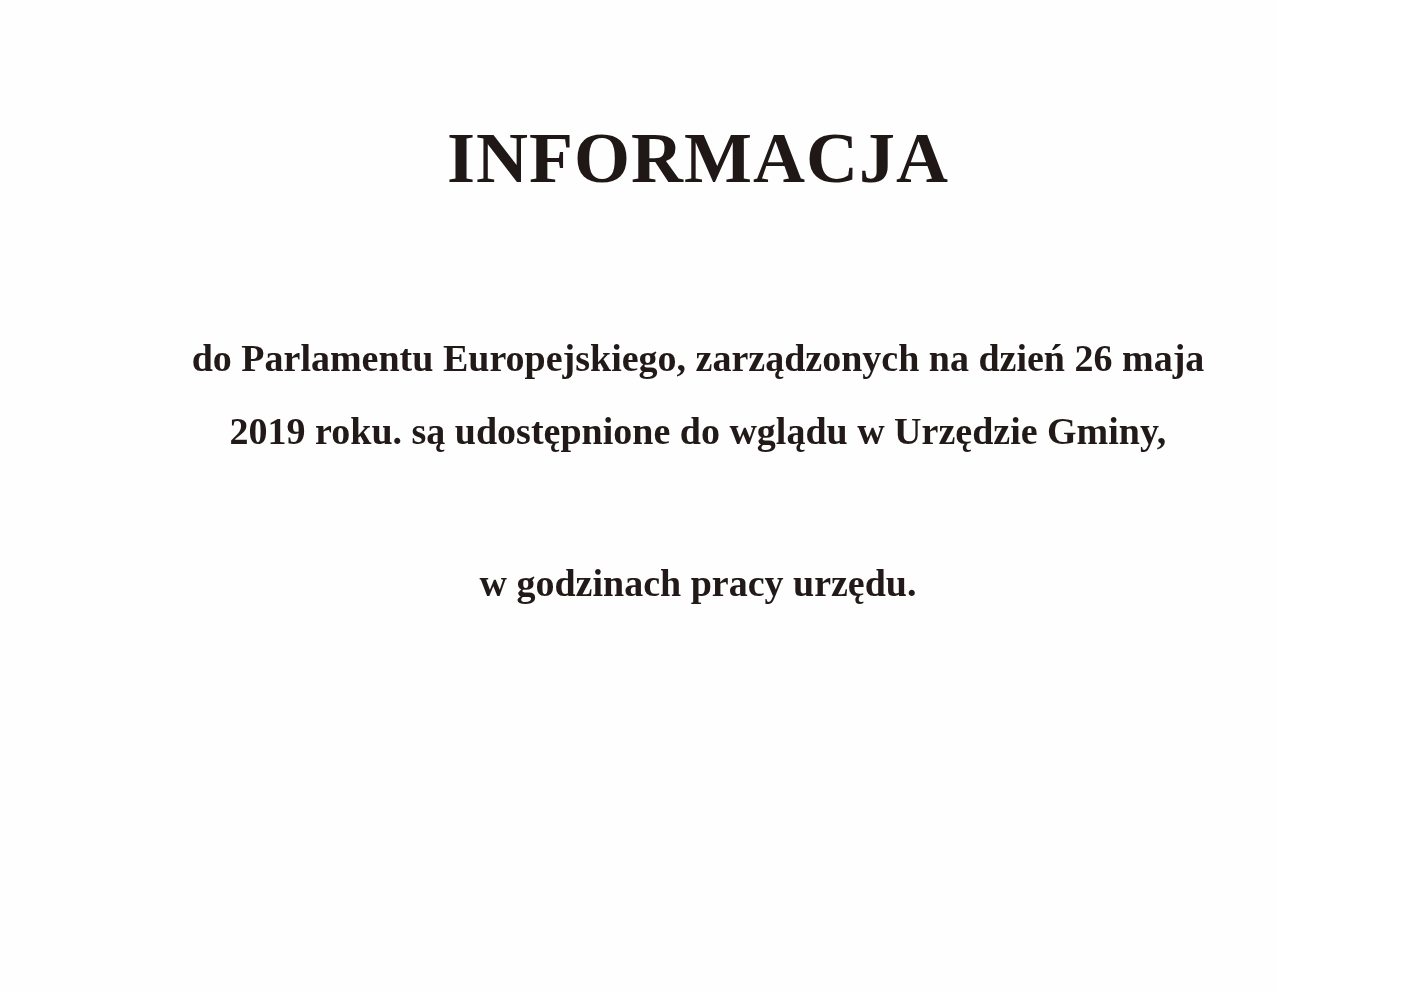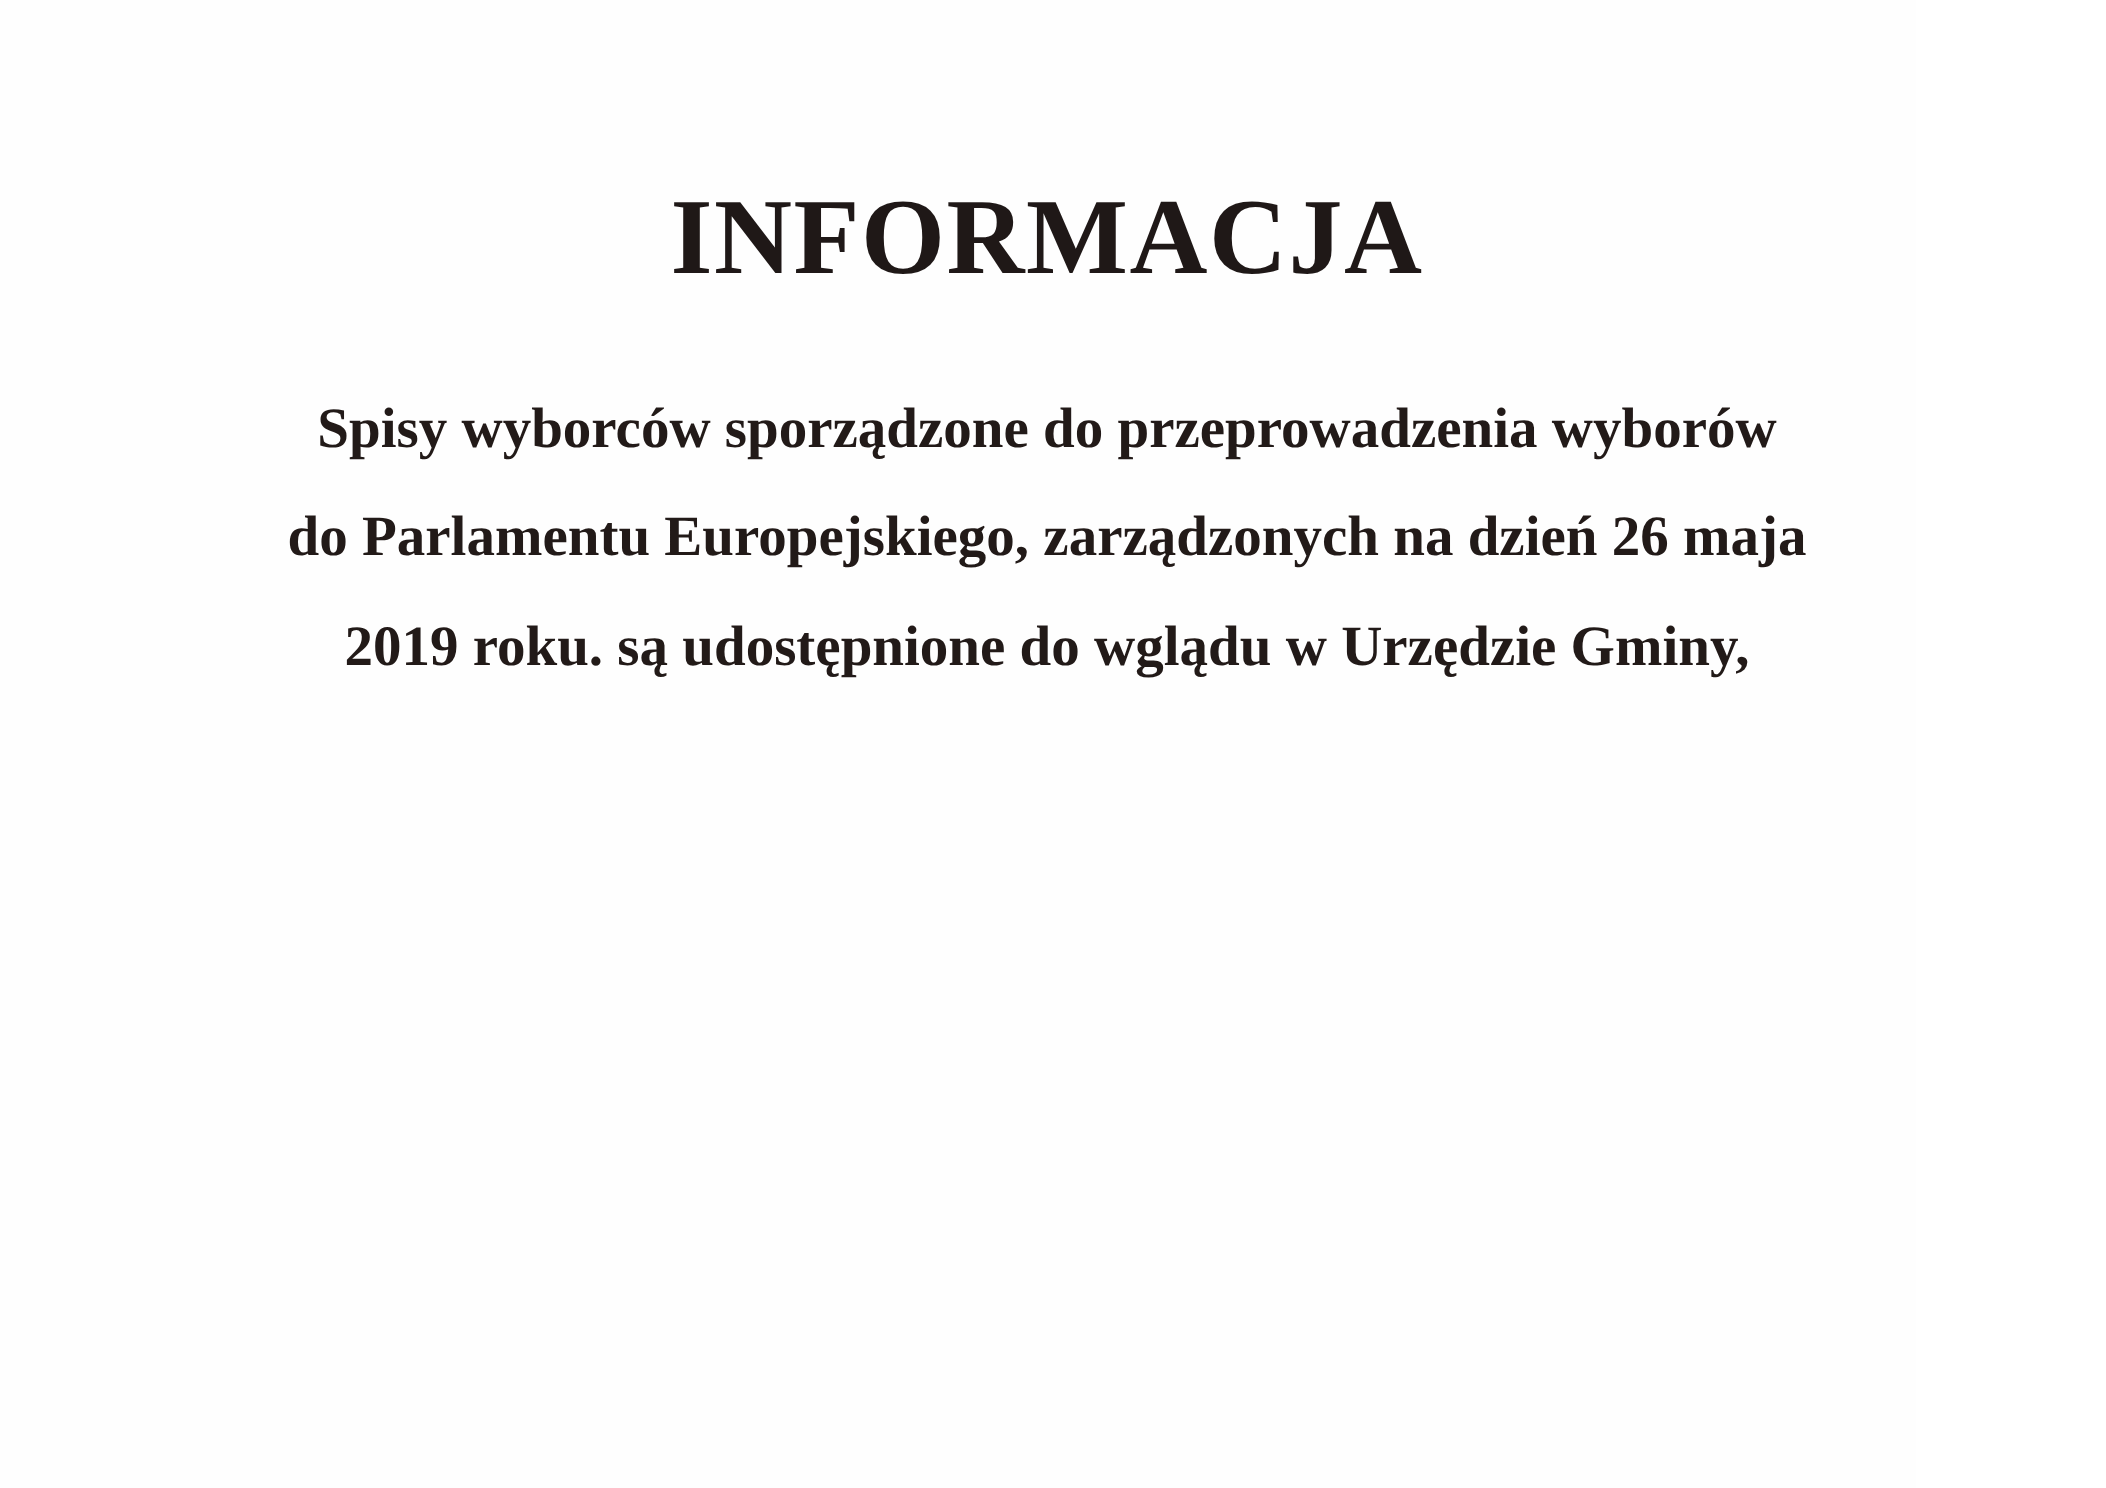--- a/index.html
+++ b/index.html
@@ -60,17 +60,17 @@
     }
     .sig-role { left: 937px; top: 634px; }
     .sig-name { left: 858px; top: 685px; }
   </style>
 </head>
 <body>
 
 <div class="page">
   <div class="title">INFORMACJA</div>
 
-  <div class="body-line l1">Spisy wyborców sporządzone do przeprowadzenia wyborów</div>
   <div class="body-line l2">do Parlamentu Europejskiego, zarządzonych na dzień 26 maja</div>
   <div class="body-line l3">2019 roku. są udostępnione do wglądu w Urzędzie Gminy,</div>
+  <div class="body-line l5">w godzinach pracy urzędu.</div>
 
 </div>
 
 </body></html>

